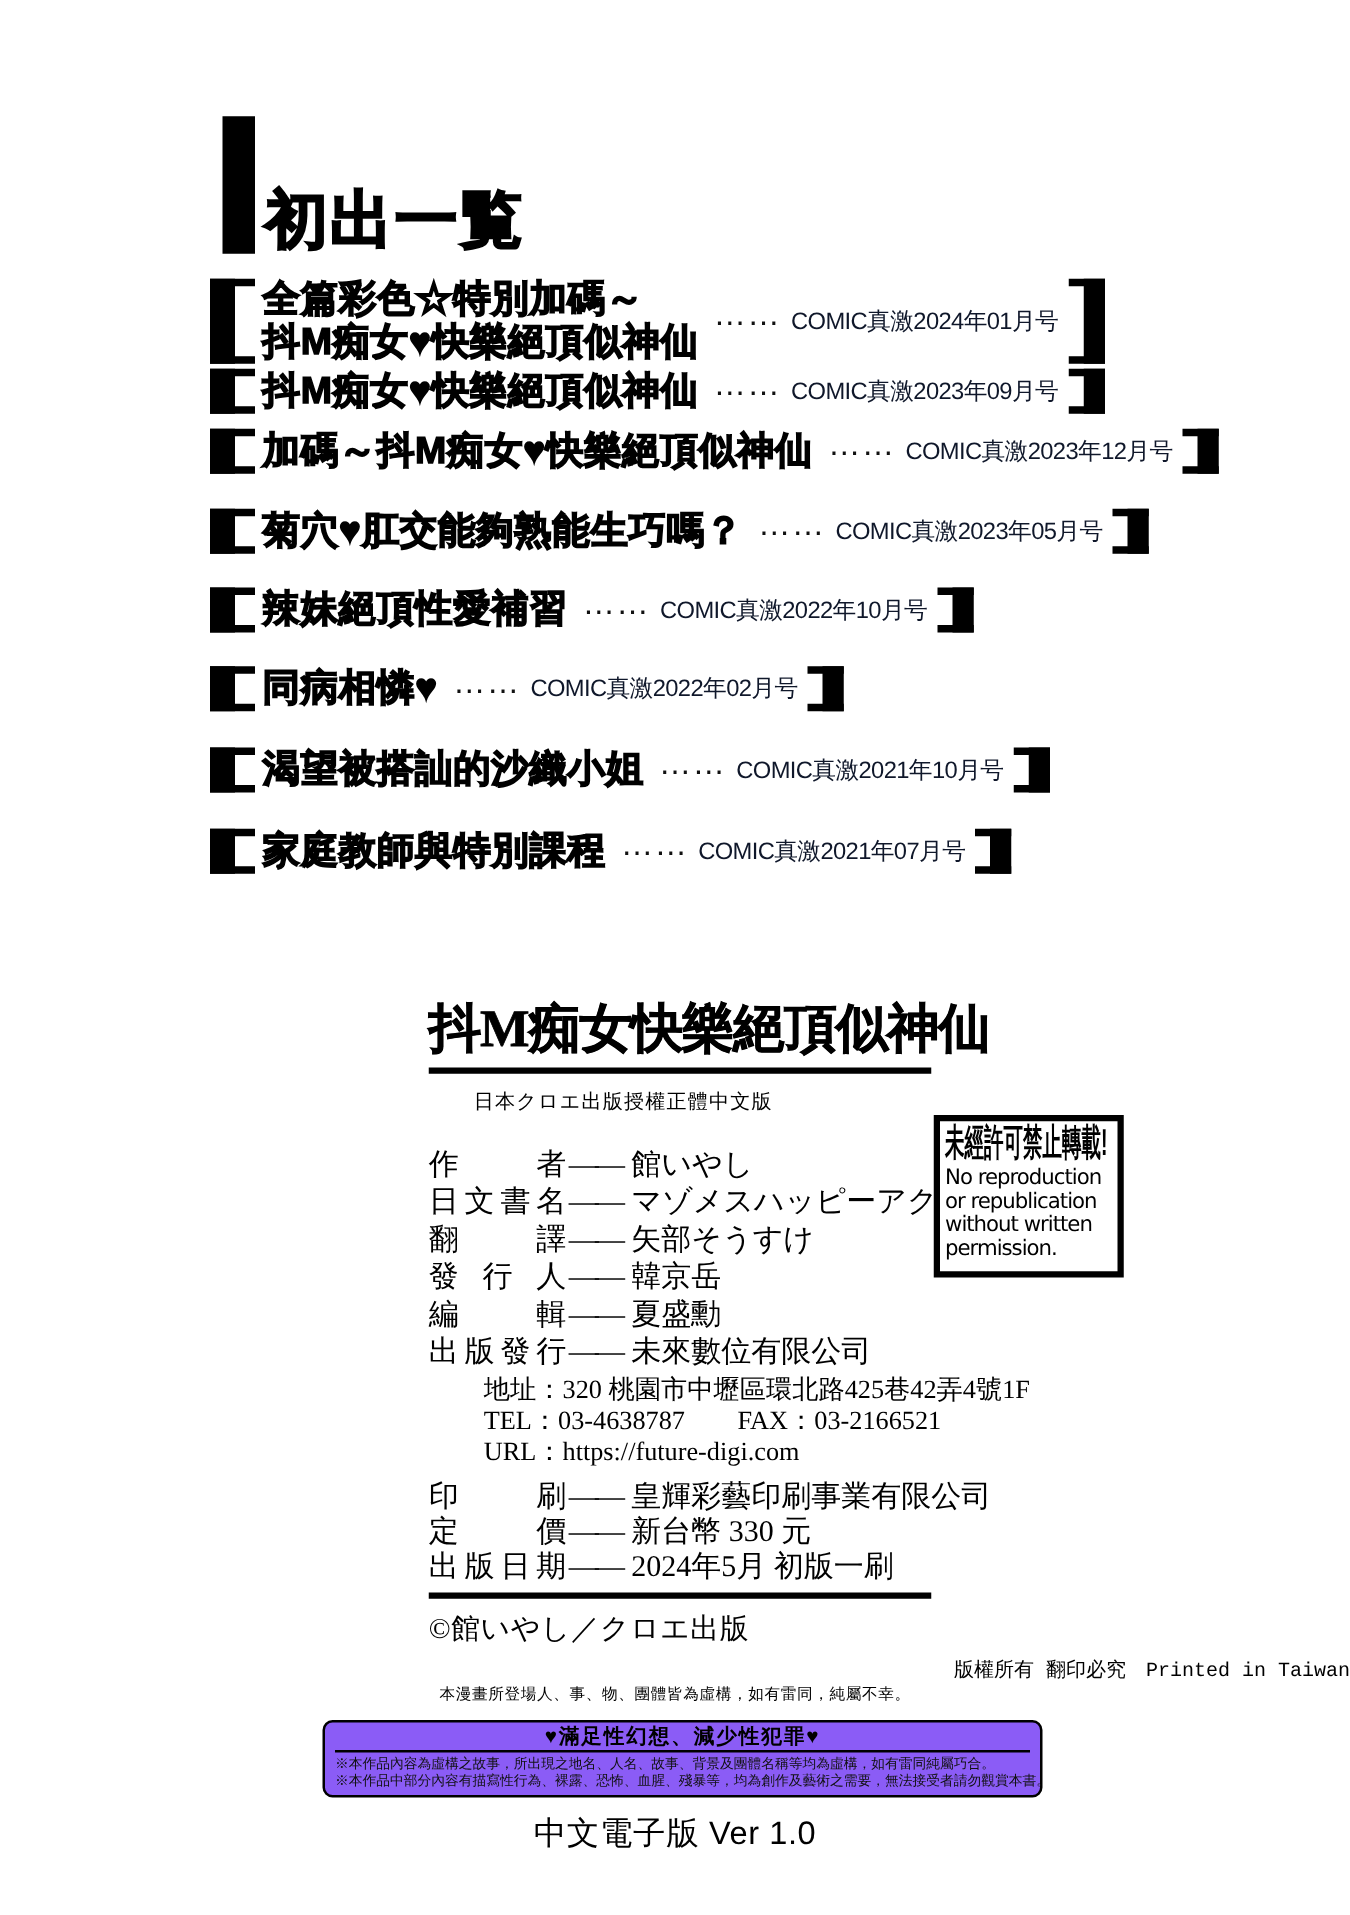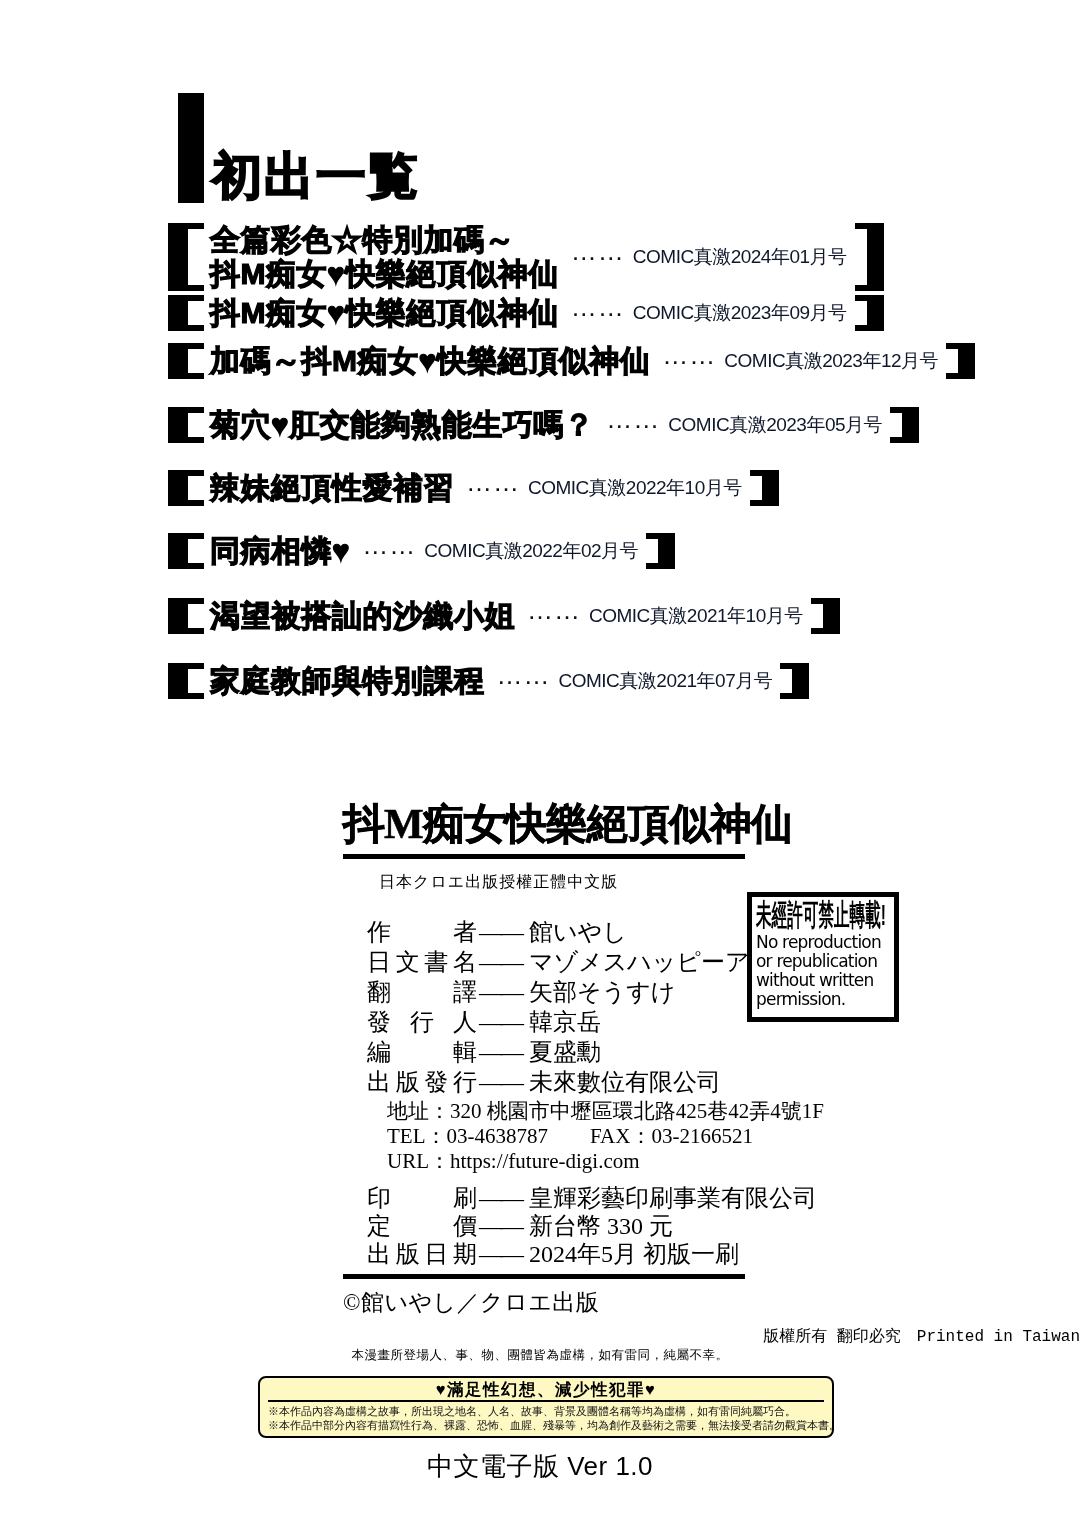--- a/index.html
+++ b/index.html
@@ -56,21 +56,21 @@
   .book-title{
     font-size:42px;line-height:44px;font-weight:bold;
     letter-spacing:-1px;white-space:nowrap;
     -webkit-text-stroke:0.6px #000;
   }
   .rule{width:402px;height:5px;background:#000;}
   .rule1{margin-top:8px;}
   .edition{margin-top:10px;margin-left:36px;font-size:16px;line-height:26px;letter-spacing:1px;white-space:nowrap;}
   .credits{margin-top:22px;}
   .credits2{margin-top:10px;}
-  .crow{font-size:24px;line-height:30px;white-space:nowrap;margin-left:24px;}
+  .crow{font-size:24px;line-height:30px;white-space:nowrap;}
   .credits2 .crow{line-height:28px;}
   .clabel{
     display:inline-block;width:110px;
     text-align:justify;text-align-last:justify;
     vertical-align:bottom;
   }
   .cdash{letter-spacing:-3px;margin:0 8px 0 2px;}
   .address{margin:2px 0 8px 44px;font-size:21px;line-height:25px;white-space:nowrap;}
   .rule2{margin-top:6px;}
   .copyright{margin-top:8px;font-size:23px;letter-spacing:0.5px;white-space:nowrap;}
@@ -101,21 +101,21 @@
   .legal2{
     position:absolute;top:1348px;left:0;width:100%;
     text-align:center;font-family:"Liberation Serif",serif;
     font-size:12.5px;line-height:14px;letter-spacing:0.5px;
   }
 
   
   .disc{
     position:absolute;left:258px;top:1376px;width:576px;
     box-sizing:border-box;border:2.5px solid #000;border-radius:8px;
-    padding:2px 8px 4px;background:#fef9c3;
+    padding:2px 8px 4px;background:#8b5cf6;
   }
   .disc-h{
     text-align:center;font-size:16.5px;line-height:18px;font-weight:bold;
     letter-spacing:1.5px;white-space:nowrap;
   }
   .disc-rule{border:none;border-top:2px solid #000;margin:2px 0 3px;}
   .disc-l{font-size:11px;line-height:13.5px;letter-spacing:0;white-space:nowrap;color:#111;}
 
   
   .footer{

